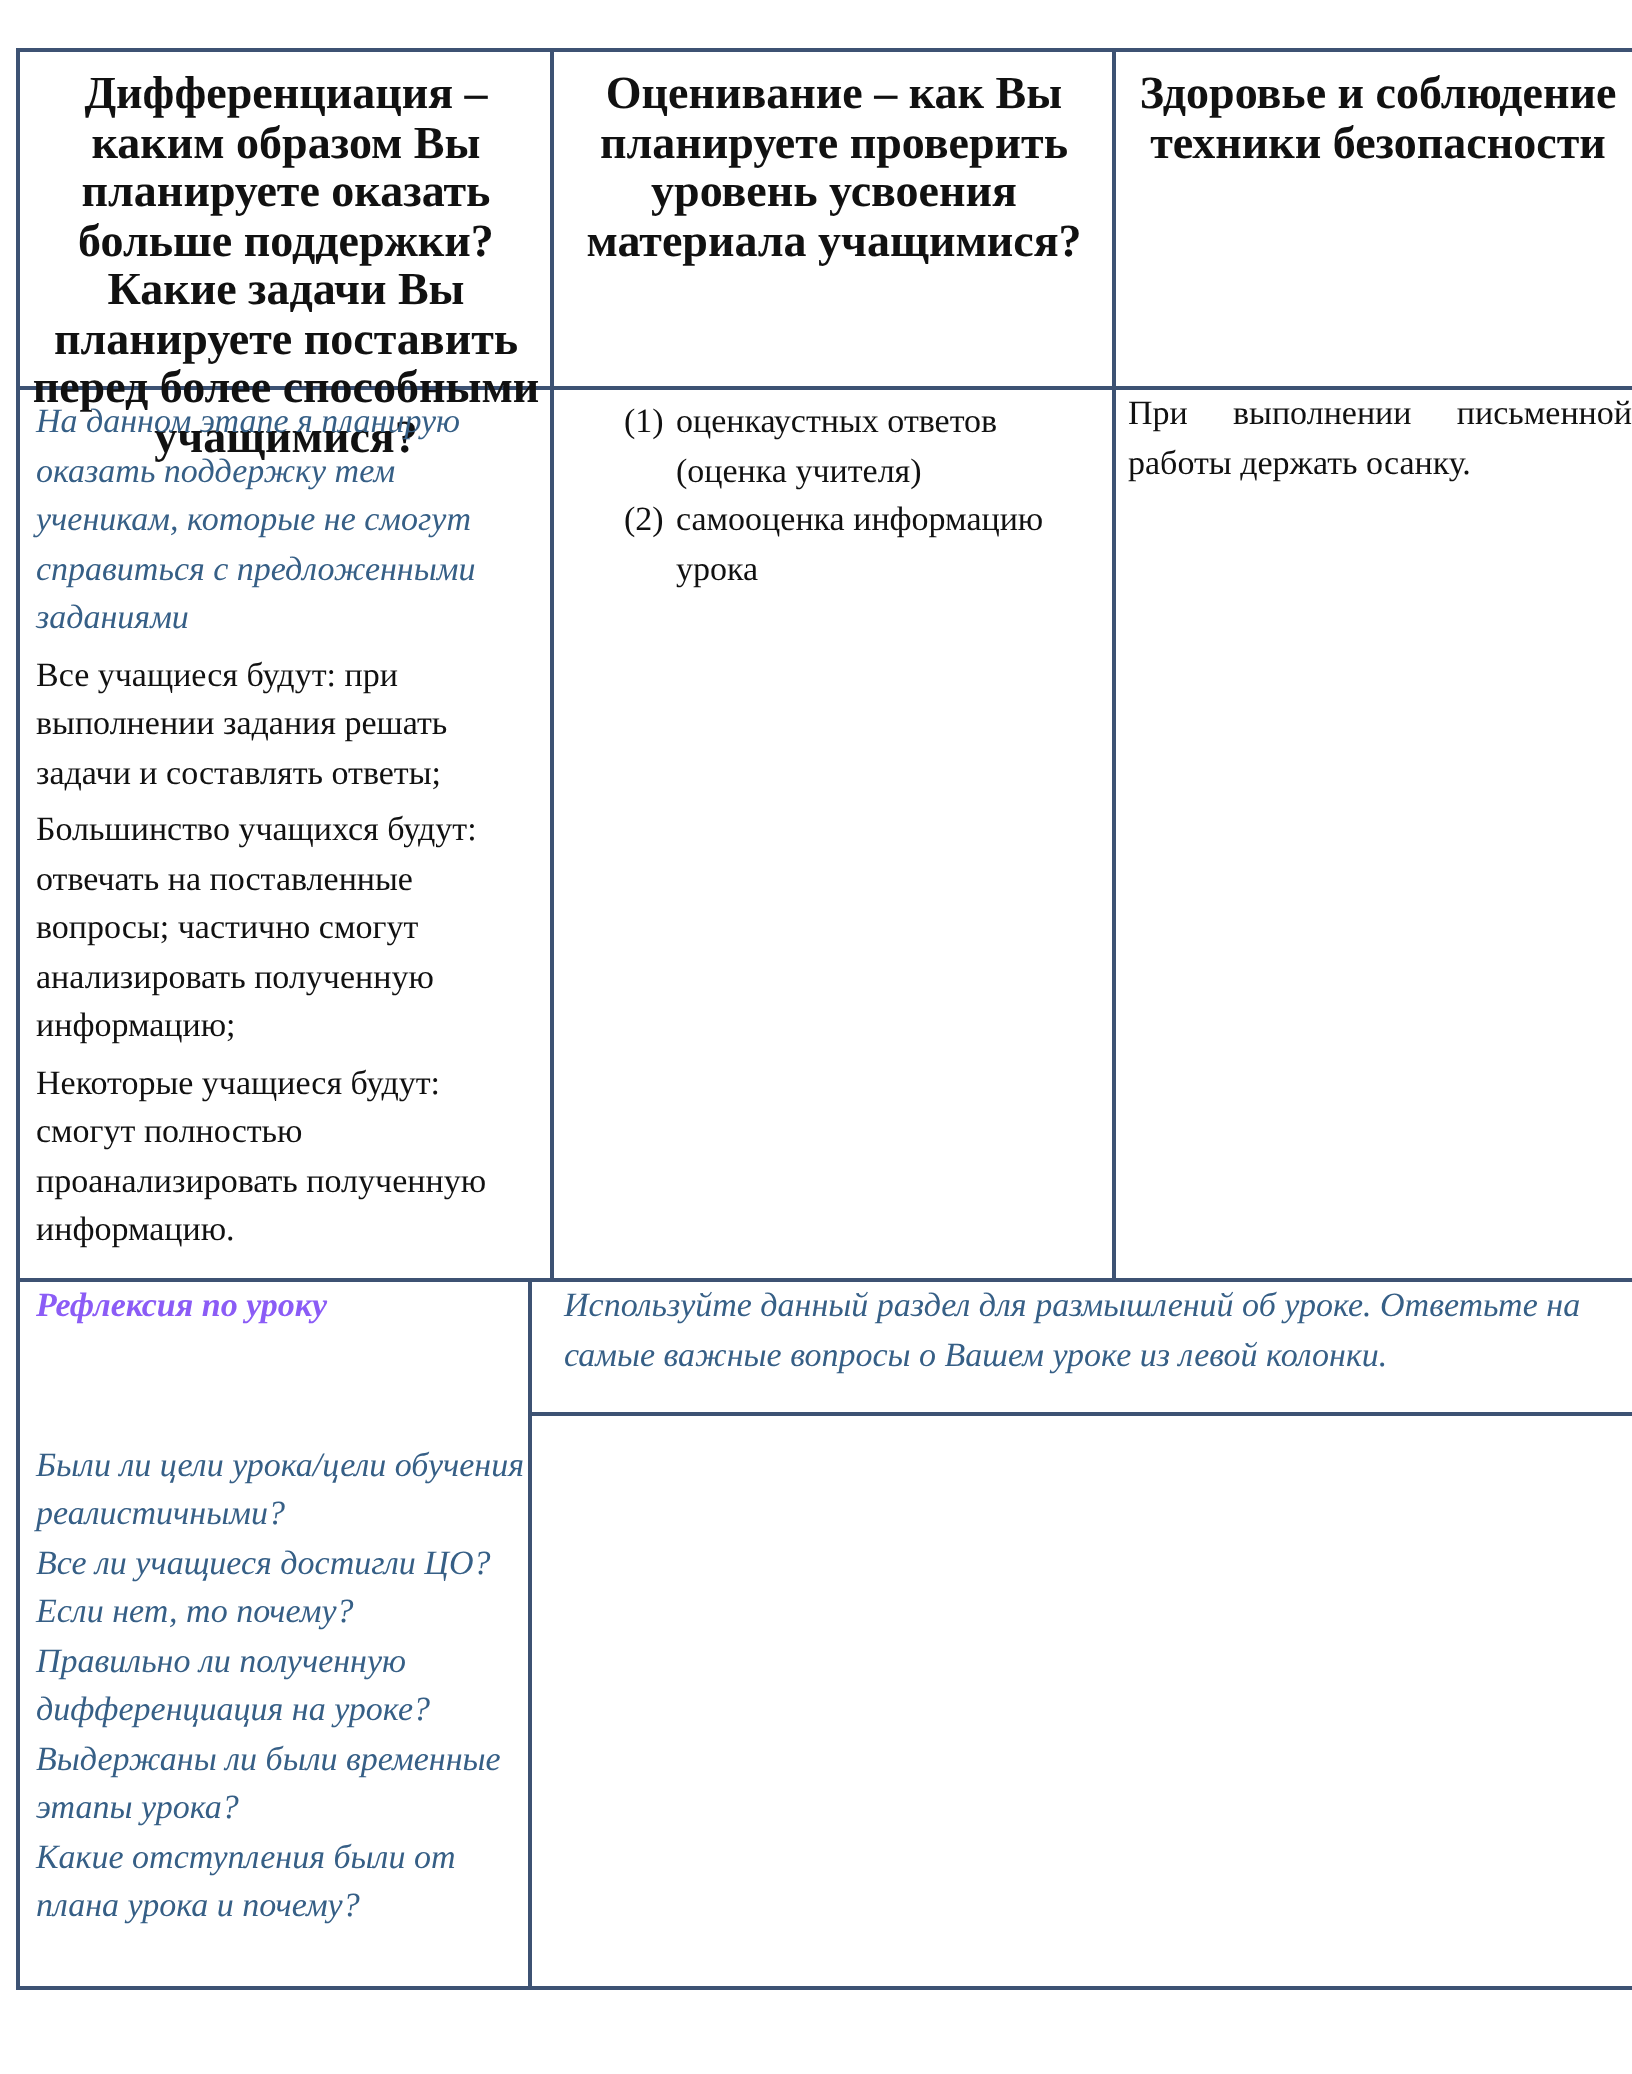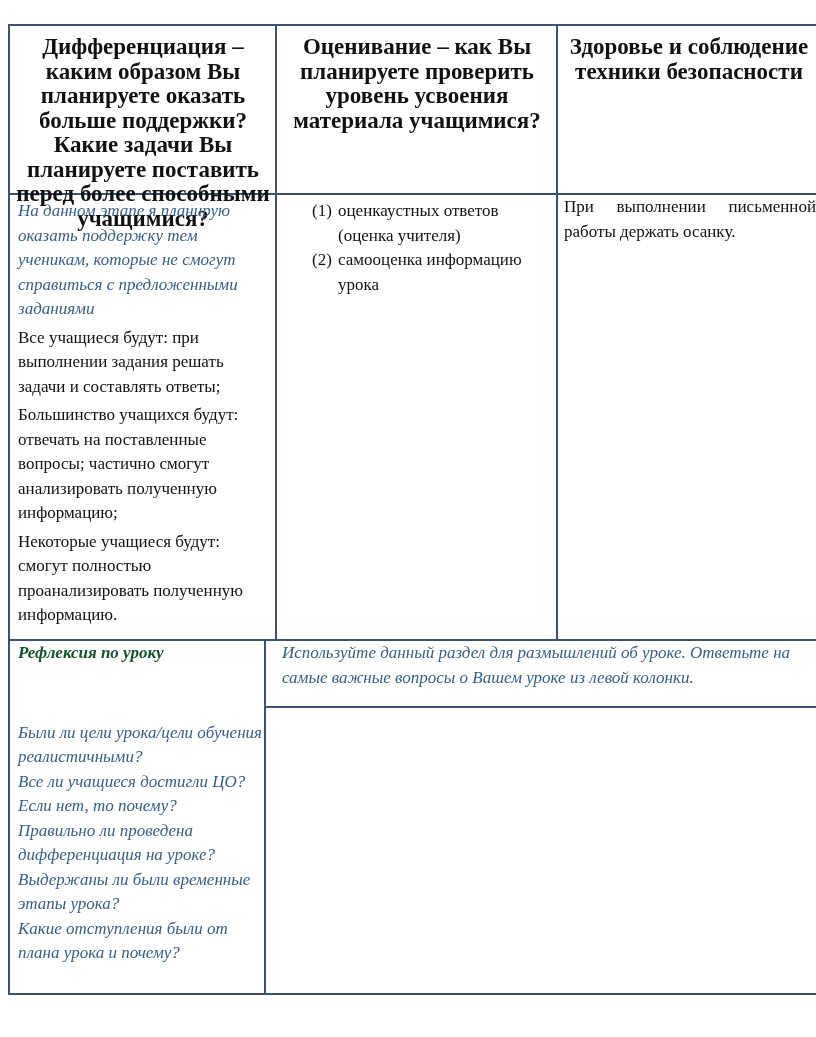--- a/index.html
+++ b/index.html
@@ -52,21 +52,21 @@
       width: 26px;
       flex: 0 0 26px;
     }
     .justify {
       text-align: justify;
       text-align-last: left;
     }
     .bold-blue {
       font-weight: bold;
       font-style: italic;
-      color: #14532d;
+      color: #8b5cf6;
     }
   </style>
 </head>
 <body>
 
 <div class="line" style="left:8px; top:24px; width:808px; height:2px;"></div>
 <div class="line" style="left:8px; top:193px; width:808px; height:2px;"></div>
 <div class="line" style="left:8px; top:639px; width:808px; height:2px;"></div>
 <div class="line" style="left:265px; top:706px; width:551px; height:2px;"></div>
 <div class="line" style="left:8px; top:993px; width:808px; height:2px;"></div>
@@ -103,20 +103,20 @@
 </div>
 
 <div class="cell body-text justify" style="left:564px; top:195px; width:252px;">При выполнении письменной работы держать осанку.</div>
 
 <div class="cell body-text" style="left:18px; top:641px; width:246px;">
   <div class="bold-blue">Рефлексия по уроку</div>
   <div style="height:55px;"></div>
   <div class="blue-italic">Были ли цели урока/цели обучения реалистичными?</div>
   <div class="blue-italic">Все ли учащиеся достигли ЦО?</div>
   <div class="blue-italic">Если нет, то почему?</div>
-  <div class="blue-italic">Правильно ли проведена дифференциация на уроке?</div>
+  <div class="blue-italic">Правильно ли полученную дифференциация на уроке?</div>
   <div class="blue-italic">Выдержаны ли были временные этапы урока?</div>
   <div class="blue-italic">Какие отступления были от плана урока и почему?</div>
 </div>
 
 <div class="cell body-text blue-italic" style="left:272px; top:641px; width:544px;margin-left:10px;">Используйте данный раздел для размышлений об уроке. Ответьте на самые важные вопросы о Вашем уроке из левой колонки.</div>
 
 <div class="cell" style="left:266px; top:708px; width:550px; height:285px;"></div>
 
 </body></html>

